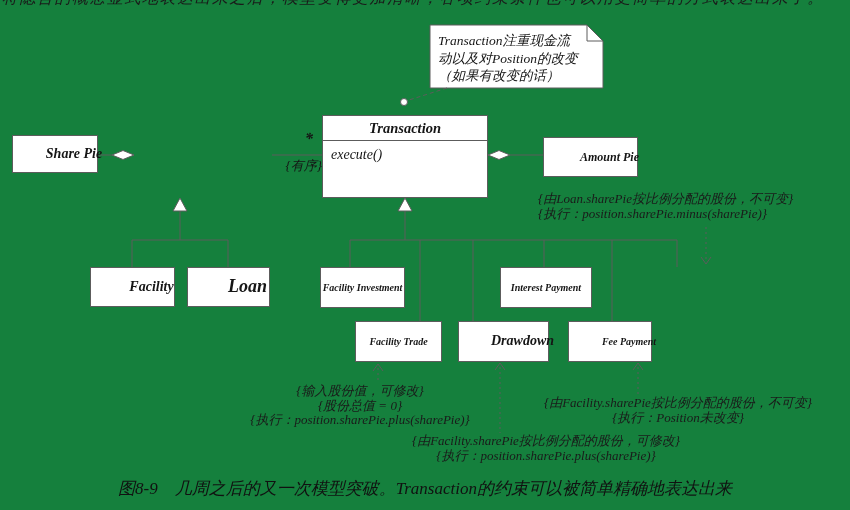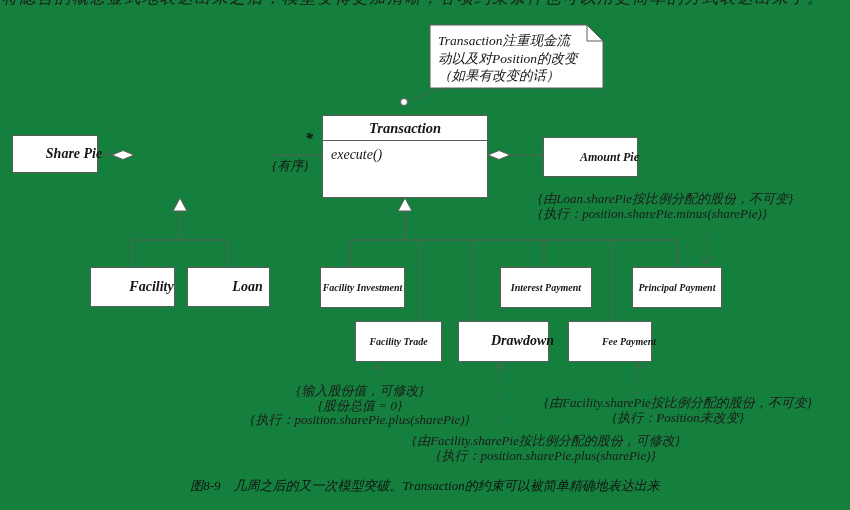--- a/index.html
+++ b/index.html
@@ -13,21 +13,21 @@
         font-weight:bold;font-size:10px;line-height:1.2;}
   .cls2 .ttl{border-bottom:1px solid #5c5c5c;text-align:center;font-weight:bold;font-size:14.5px;padding:4px 4px 3px;}
   .cls2 .mth{font-size:14px;padding:6px 8px 0;}
   .nowrap{white-space:nowrap;padding-left:38px;}
   .lbl{position:absolute;z-index:2;font-size:13px;}
   .note-text{position:absolute;z-index:2;font-size:13.5px;line-height:17.5px;}
   .note-text span{display:block;}
   .ann{position:absolute;z-index:2;font-size:13px;line-height:14.5px;color:#1a1a1a;}
   .ann span{display:block;}
   .ctr{text-align:center;}
-  .caption{position:absolute;left:0;top:477px;width:100%;text-align:center;font-size:13px;z-index:2;color:#111;}
+  .caption{position:absolute;left:0;top:477px;width:100%;text-align:center;font-size:17px;z-index:2;color:#111;}
 </style>
 </head>
 <body>
 
 <div class="page">
 
   <div class="clip">
     <span>将隐含的概念显式地表达出来之后，模型变得更加清晰，各项约束条件也可以用更简单的方式表达出来了。</span>
   </div>
 
@@ -82,51 +82,48 @@
   </div>
 
   <div class="cls cls1 nowrap" style="left:543px;top:137px;width:95px;height:40px;font-size:12px">
     <span>Amount Pie</span>
   </div>
 
   <div class="cls cls1 nowrap" style="left:90px;top:267px;width:85px;height:40px;font-size:14px">
     <span>Facility</span>
   </div>
 
-  <div class="cls cls1 nowrap" style="left:187px;top:267px;width:83px;height:40px;font-size:14px">
+  <div class="cls cls1 nowrap" style="left:187px;top:267px;width:83px;height:40px;font-size:18px">
     <span>Loan</span>
   </div>
 
   <div class="cls cls1" style="left:320px;top:267px;width:85px;height:41px">
     <span>Facility Investment</span>
   </div>
 
   <div class="cls cls1" style="left:500px;top:267px;width:92px;height:41px">
     <span>Interest Payment</span>
   </div>
 
-  <div class="cls cls1" style="left:632px;top:267px;width:90px;height:41px">
-    <span>Principal Payment</span>
-  </div>
 
   <div class="cls cls1" style="left:355px;top:321px;width:87px;height:41px">
     <span>Facility Trade</span>
   </div>
 
   <div class="cls cls1 nowrap" style="left:458px;top:321px;width:91px;height:41px;font-size:14px">
     <span>Drawdown</span>
   </div>
 
   <div class="cls cls1 nowrap" style="left:568px;top:321px;width:84px;height:41px">
     <span>Fee Payment</span>
   </div>
 
   <div class="lbl" style="left:300px;top:130px;width:18px;text-align:center;font-size:16px;font-weight:bold">*</div>
 
-  <div class="lbl" style="left:272px;top:157px;width:50px;text-align:left">{有序}</div>
+  <div class="lbl" style="left:272px;top:157px;width:50px;text-align:right">{有序}</div>
 
   <div class="ann" style="left:538px;top:192px;width:305px">
     <span>{由Loan.sharePie按比例分配的股份，不可变}</span>
     <span>{执行：position.sharePie.minus(sharePie)}</span>
   </div>
 
   <div class="ann ctr" style="left:238px;top:384px;width:244px">
     <span>{输入股份值，可修改}</span>
     <span>{股份总值 = 0}</span>
     <span>{执行：position.sharePie.plus(sharePie)}</span>

